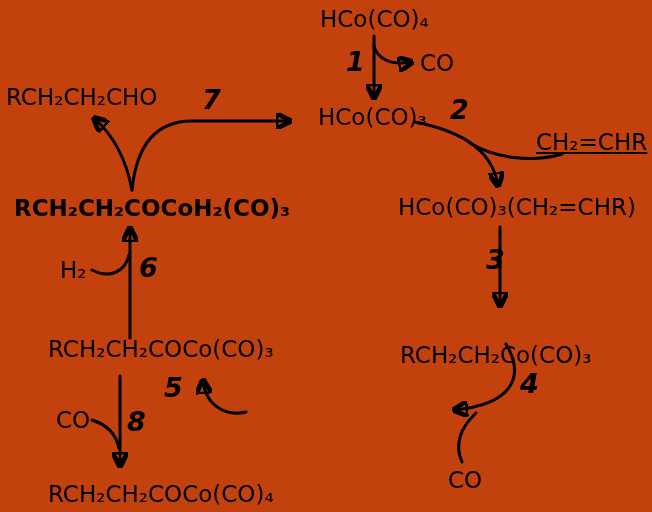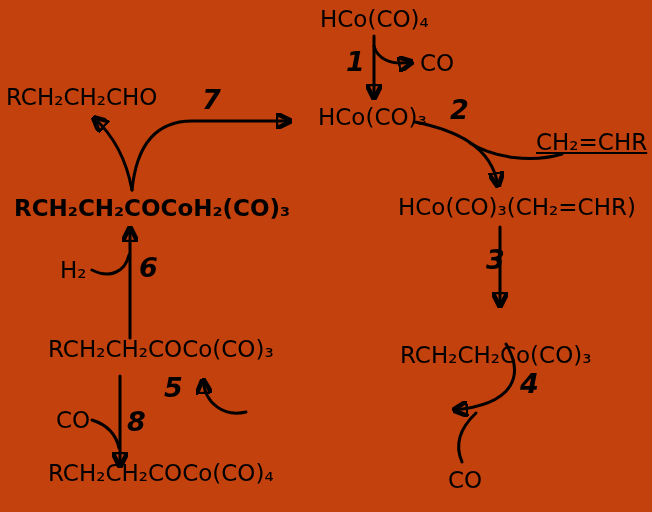--- a/index.html
+++ b/index.html
@@ -93,21 +93,21 @@
   <div class="species" style="left:48px; top:335px;">RCH₂CH₂COCo(CO)₃</div>
 
   <div class="species" style="left:60px; top:256px;">H₂</div>
 
   <div class="species" style="left:14px; top:194px;font-weight:bold;">RCH₂CH₂COCoH₂(CO)₃</div>
 
   <div class="species" style="left:6px; top:83px;">RCH₂CH₂CHO</div>
 
   <div class="species" style="left:56px; top:406px;">CO</div>
 
-  <div class="species" style="left:48px; top:459px;">RCH₂CH₂COCo(CO)₄</div>
+  <div class="species" style="left:48px; top:480px;">RCH₂CH₂COCo(CO)₄</div>
 
   <div class="stepnum" style="left:346px; top:48px;">1</div>
 
   <div class="stepnum" style="left:450px; top:96px;">2</div>
 
   <div class="stepnum" style="left:486px; top:246px;">3</div>
 
   <div class="stepnum" style="left:520px; top:370px;">4</div>
 
   <div class="stepnum" style="left:164px; top:374px;">5</div>

